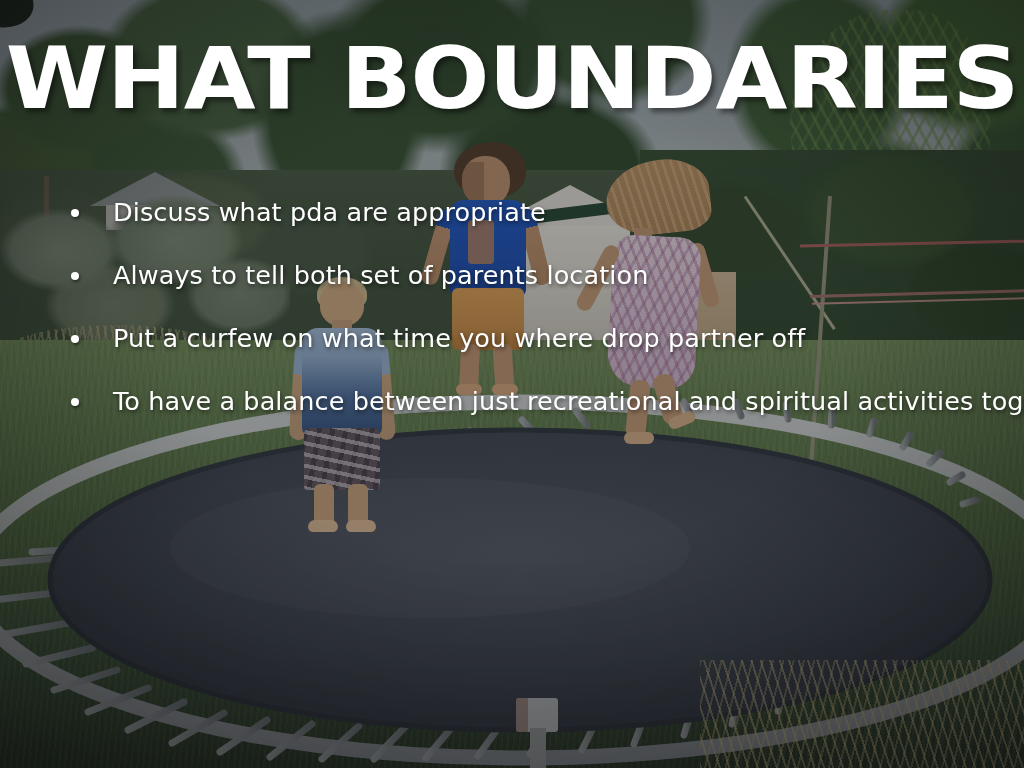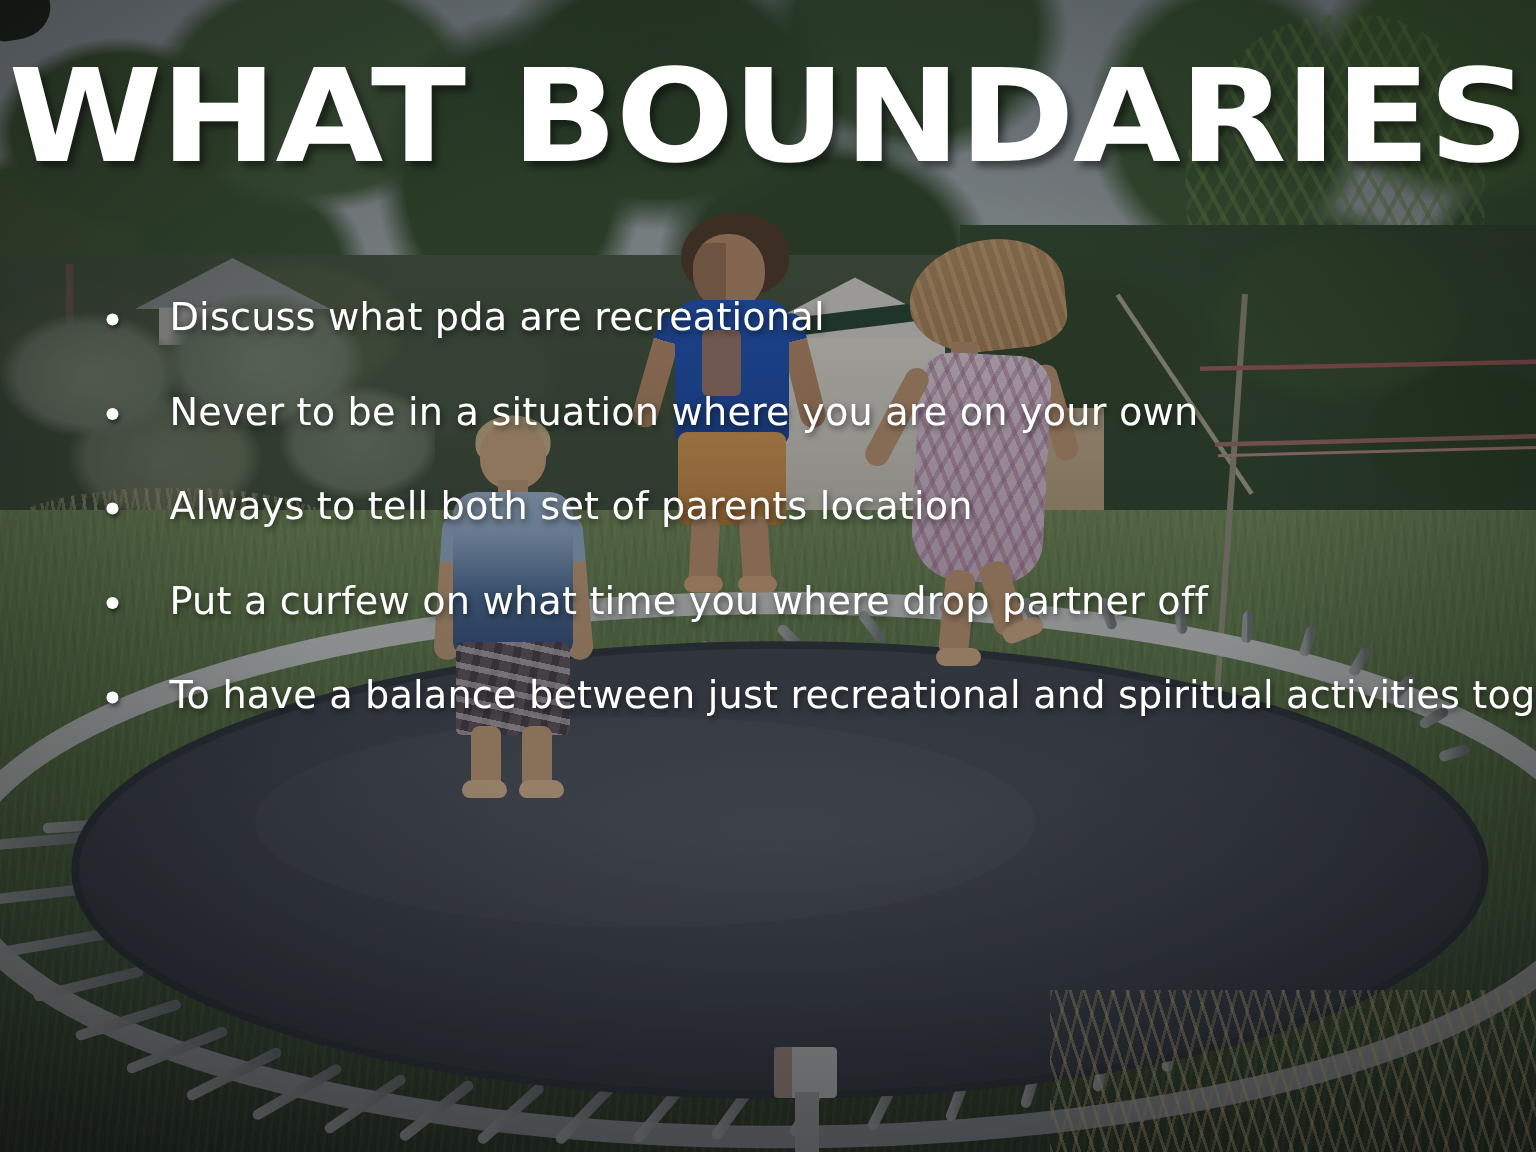--- a/index.html
+++ b/index.html
@@ -505,27 +505,23 @@
   </div>
 
   <div class="content">
 
     <div class="title">WHAT BOUNDARIES</div>
 
     <div class="bullets">
 
       <div class="bullet-row">
         <span class="bullet-dot"></span>
-        <span class="bullet-text">Discuss what pda are recreational</span>
+        <span class="bullet-text">Discuss what pda are appropriate</span>
       </div>
 
-      <div class="bullet-row">
-        <span class="bullet-dot"></span>
-        <span class="bullet-text">Never to be in a situation where you are on your own</span>
-      </div>
 
       <div class="bullet-row">
         <span class="bullet-dot"></span>
         <span class="bullet-text">Always to tell both set of parents location</span>
       </div>
 
       <div class="bullet-row">
         <span class="bullet-dot"></span>
         <span class="bullet-text">Put a curfew on what time you where drop partner off</span>
       </div>

